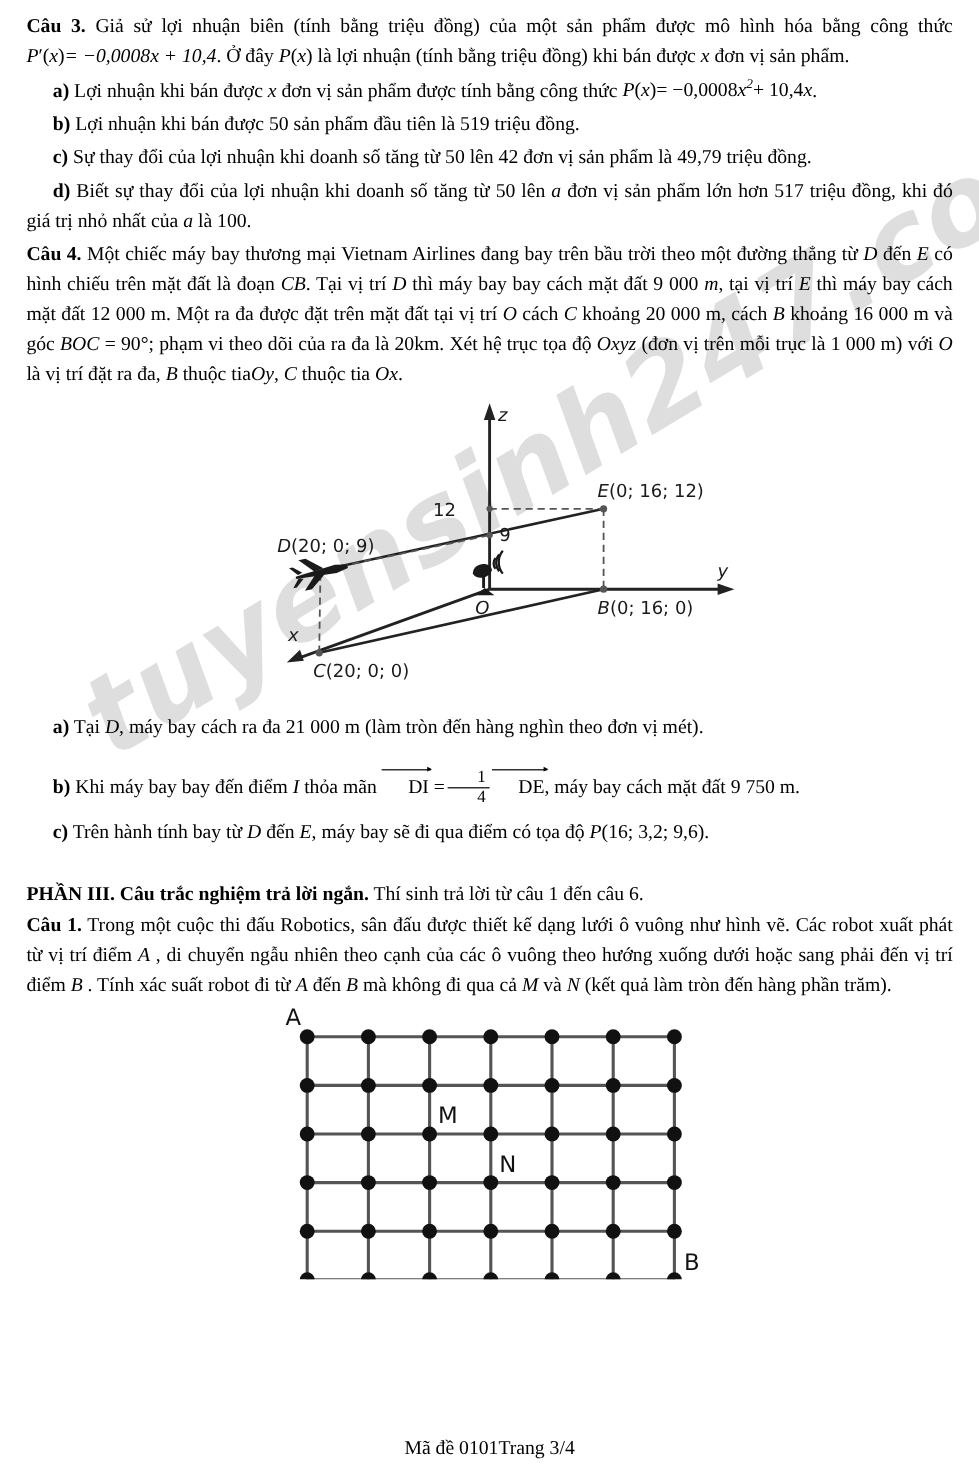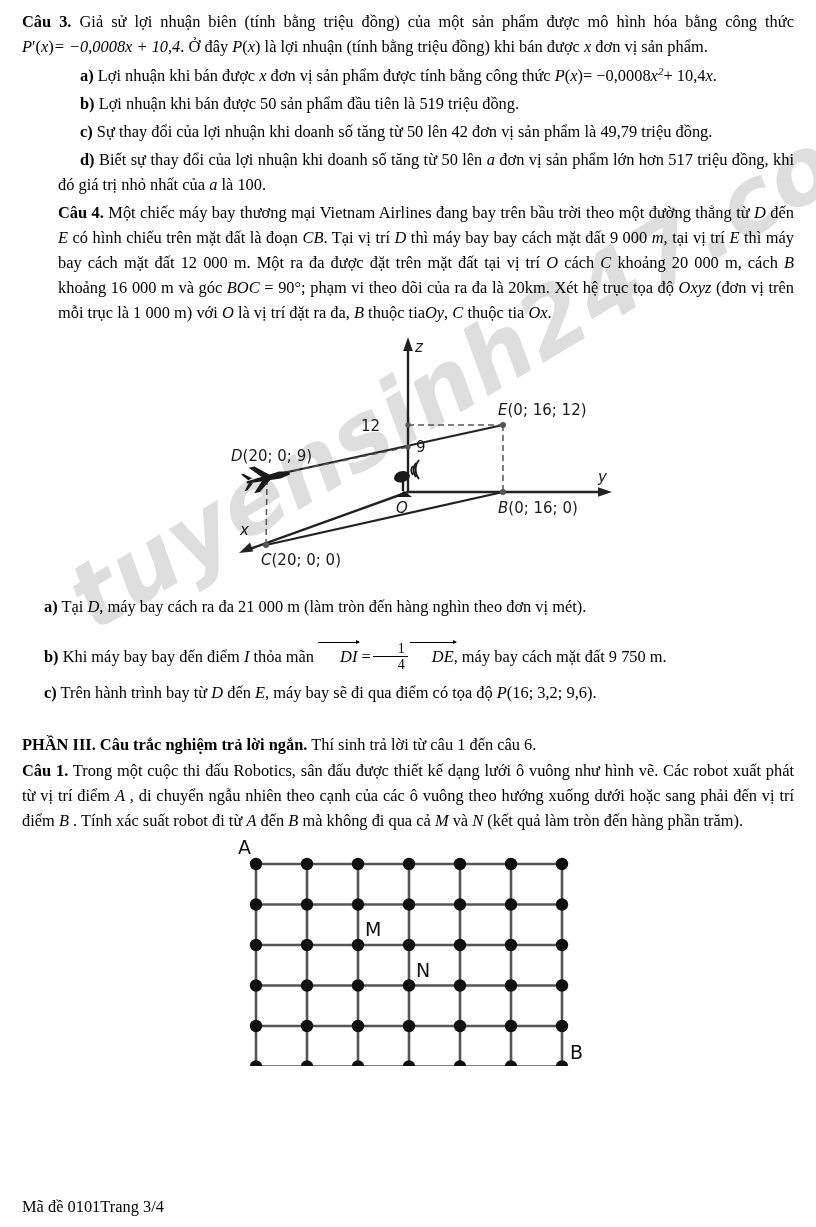--- a/index.html
+++ b/index.html
@@ -17,53 +17,53 @@
     font-size:92px; font-weight:bold; font-style:italic;
     color:#d9d9d9; opacity:.85; letter-spacing:1px;
     transform:rotate(-31deg); transform-origin:left top;
     white-space:nowrap; pointer-events:none; z-index:0;
   }
 
   .content{position:relative;z-index:2;}
 
   
   p{margin:0 0 1px 0;font-size:16.4px;line-height:1.52;text-align:justify;}
-  .q{margin-top:3px;margin-left:36px;}
+  .q{margin-top:3px;}
   .b{font-weight:bold;font-family:Liberation Serif, serif;}
   .sub{ text-indent:22px; }
   .nowrap{white-space:nowrap;}
 
   
   .m{font-family:"Liberation Serif",serif;font-style:italic;}
   .mr{font-style:normal;}
   sup.p{font-size:.68em;vertical-align:super;font-style:italic;}
   .frac{display:inline-block;vertical-align:-0.52em;text-align:center;font-size:.86em;line-height:1.05;margin:0 2px;}
   .frac .num{display:block;border-bottom:1.2px solid #000;padding:0 3px;}
   .frac .den{display:block;padding:0 3px;}
-  .vec{position:relative;display:inline-block;font-style:italic;padding-top:2px;margin-top:14px;}
+  .vec{position:relative;display:inline-block;padding-top:2px;margin-top:14px;}
   .vec::after{
     content:"";position:absolute;left:0;right:-2px;top:-1px;height:5px;
     border-top:1.1px solid #000;
   }
   .vec::before{
     content:"";position:absolute;right:-3px;top:-3px;
     border-left:4px solid #000;border-top:2.4px solid transparent;border-bottom:2.4px solid transparent;
   }
 
   
   .fig3d{position:relative;width:816px;height:268px;margin-left:-22px;z-index:2;}
   .fig3d svg{display:block;}
 
   
   .figgrid{position:relative;width:816px;height:232px;margin-left:-22px;z-index:2;}
 
   
   .footer{
     position:absolute;left:22px;right:22px;bottom:10px;
-    display:flex;justify-content:flex-start;font-size:16.4px;z-index:3;
+    display:flex;justify-content:center;font-size:16.4px;z-index:3;
   }
 </style>
 </head>
 <body>
 
 <div class="page">
 
   <div class="watermark">tuyensinh247.com</div>
 
   <div class="content">
@@ -207,21 +207,21 @@
       <span class="b">b)</span>
       <span>Khi máy bay bay đến điểm</span>
       <span class="m">I</span>
       <span>thỏa mãn</span>
       <span class="nowrap"><span class="vec">DI</span>
         <span>=</span><span class="frac"><span class="num">1</span><span class="den">4</span></span><span class="vec">DE</span></span><span>, máy bay cách mặt đất 9 750 m.</span>
     </p>
 
     <p class="sub" style="margin-top:9px;">
       <span class="b">c)</span>
-      <span>Trên hành trình bay từ</span>
+      <span>Trên hành tính bay từ</span>
       <span class="m">D</span>
       <span>đến</span>
       <span class="m">E</span><span>, máy bay sẽ đi qua điểm có tọa độ</span>
       <span class="nowrap"><span class="m">P</span><span>(16; 3,2; 9,6)</span></span><span>.</span>
     </p>
 
 
     <p style="margin-top:27px;">
       <span class="b">PHẦN III. Câu trắc nghiệm trả lời ngắn.</span>
       <span>Thí sinh trả lời từ câu 1 đến câu 6.</span>

